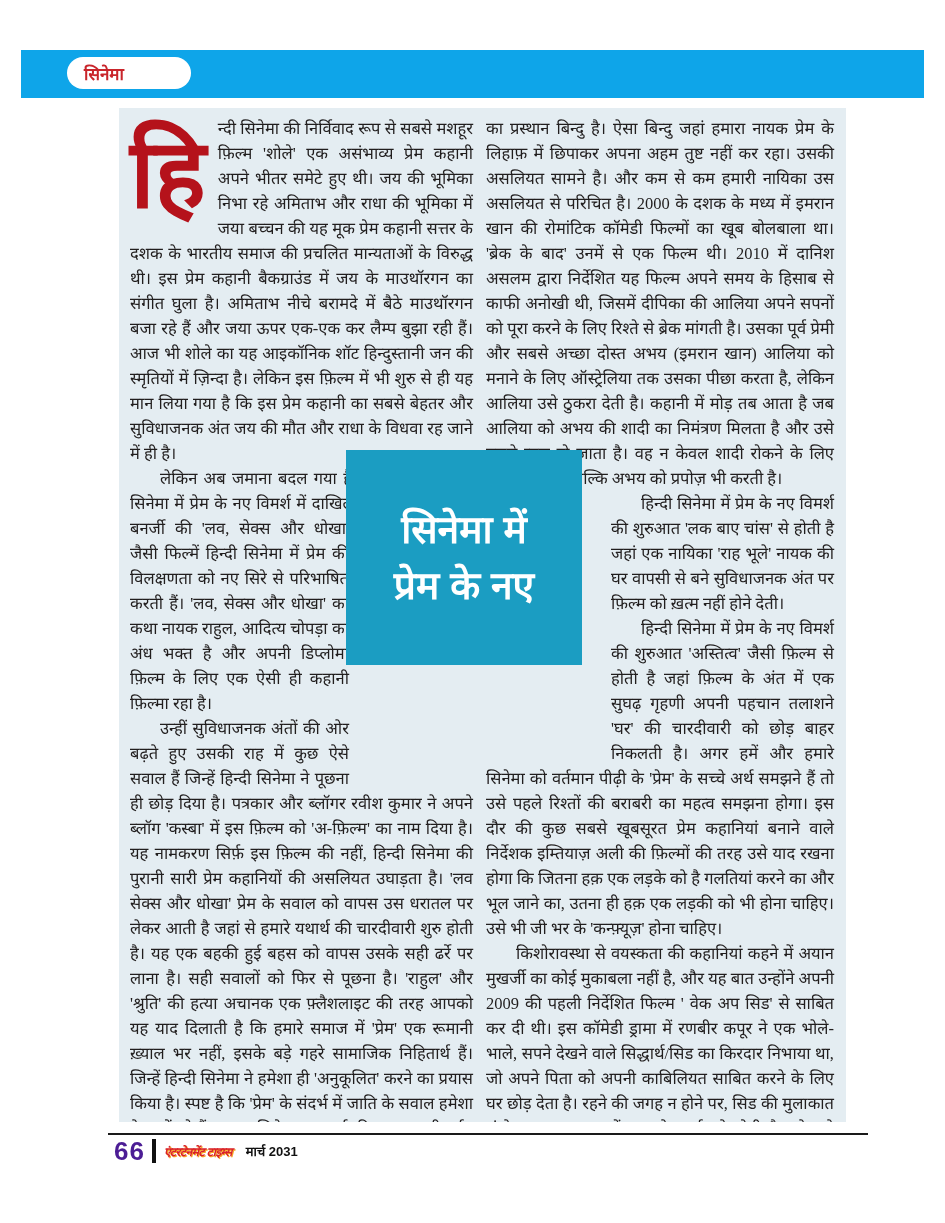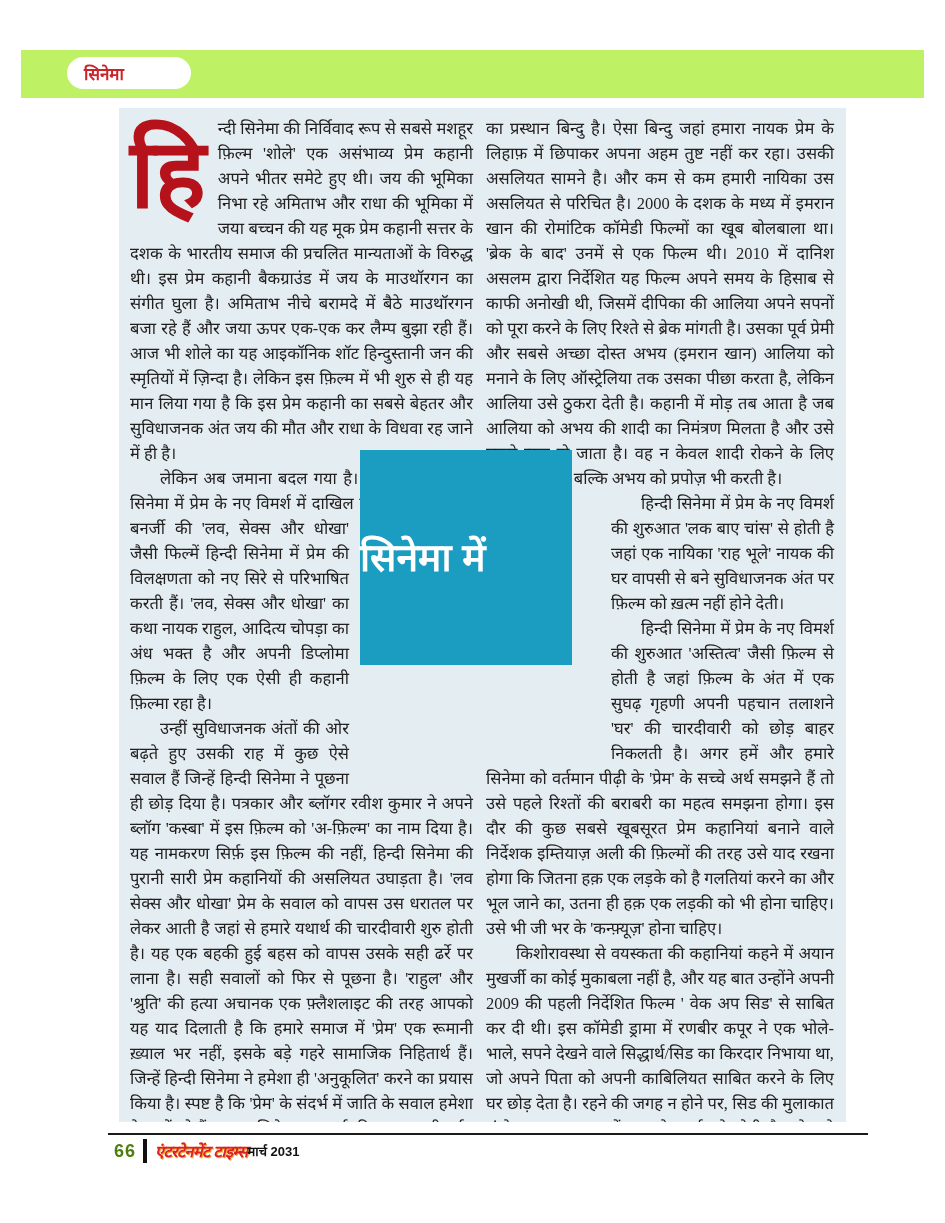--- a/index.html
+++ b/index.html
@@ -4,21 +4,21 @@
 <style>
   html,body{margin:0;padding:0;}
   body{
     width:945px;height:1223px;position:relative;overflow:hidden;
     background:#ffffff;
     font-family:"Liberation Serif","DejaVu Serif",serif;
   }
   
   .topbar{
     position:absolute;left:21px;top:50px;width:903px;height:48px;
-    background:#bef264;
+    background:#0ea5e9;
   }
   .section-pill{
     position:absolute;left:46px;top:7px;width:124px;height:32px;
     background:#ffffff;border-radius:17px;
     display:flex;align-items:center;
   }
   .section-pill span{
     padding-left:17px;color:#c9252b;font-weight:bold;font-size:17px;
     font-family:"Liberation Sans","DejaVu Sans",sans-serif;
   }
@@ -39,44 +39,45 @@
   .dropcap{
     float:left;
     font-size:96px;line-height:110px;
     color:#b5121b;font-weight:bold;
     margin:4px 12px 0 0;
   }
   .spacer-r{float:right;width:116px;height:265px;margin-left:8px;}
   .spacer-l{float:left;width:117px;height:265px;margin-right:8px;}
   
   .headline-box{
-    position:absolute;left:241px;top:342px;width:212px;height:215px;
+    position:absolute;left:227px;top:342px;width:236px;height:215px;
     background:#1b9dc2;
-    display:flex;align-items:center;justify-content:flex-start;
+    display:flex;align-items:center;justify-content:center;
   }
   .headline{
     color:#ffffff;text-align:center;
     font-family:"Liberation Sans","DejaVu Sans",sans-serif;
     font-weight:bold;font-size:39px;line-height:56px;
   }
   .headline span{display:block;}
   
   .footer-rule{
     position:absolute;left:108px;top:1133px;width:760px;height:2px;background:#1a1a1a;
   }
   .footer{
     position:absolute;left:114px;top:1138px;width:700px;height:26px;
     display:flex;align-items:center;
     font-family:"Liberation Sans","DejaVu Sans",sans-serif;
   }
-  .pagenum{font-size:18px;font-weight:bold;color:#4d7c0f;letter-spacing:1px;}
+  .pagenum{font-size:26px;font-weight:bold;color:#4c1d95;letter-spacing:1px;}
   .footer-bar{display:inline-block;width:4px;height:24px;background:#111;margin:0 8px 0 7px;}
   .maglogo{
-    font-size:16px;font-weight:bold;font-style:italic;color:#d92128;
+    font-size:12px;font-weight:bold;font-style:italic;color:#d92128;
     text-shadow:1px 1px 0 #f7a823;letter-spacing:-0.5px;
+    margin-right:14px;
   }
   .issue{font-size:13px;font-weight:bold;color:#111;}
 </style>
 </head>
 <body>
 
 <div class="topbar">
   <div class="section-pill">
     <span>सिनेमा</span>
   </div>
@@ -94,20 +95,21 @@
   <div class="col col2">
     <p><span>का प्रस्थान बिन्दु है। ऐसा बिन्दु जहां हमारा नायक प्रेम के लिहाफ़ में छिपाकर अपना अहम तुष्ट नहीं कर रहा। उसकी असलियत सामने है। और कम से कम हमारी नायिका उस असलियत से परिचित है। 2000 के दशक के मध्य में इमरान खान की रोमांटिक कॉमेडी फिल्मों का खूब बोलबाला था। 'ब्रेक के बाद' उनमें से एक फिल्म थी। 2010 में दानिश असलम द्वारा निर्देशित यह फिल्म अपने समय के हिसाब से काफी अनोखी थी, जिसमें दीपिका की आलिया अपने सपनों को पूरा करने के लिए रिश्ते से ब्रेक मांगती है। उसका पूर्व प्रेमी और सबसे अच्छा दोस्त अभय (इमरान खान) आलिया को मनाने के लिए ऑस्ट्रेलिया तक उसका पीछा करता है, लेकिन आलिया उसे ठुकरा देती है। कहानी में मोड़ तब आता है जब आलिया को अभय की शादी का निमंत्रण मिलता है और उसे उससे प्यार हो जाता है। वह न केवल शादी रोकने के लिए भारत आती है, बल्कि अभय को प्रपोज़ भी करती है।</span></p>
     <p class="indent"><span class="spacer-l"></span><span>हिन्दी सिनेमा में प्रेम के नए विमर्श की शुरुआत 'लक बाए चांस' से होती है जहां एक नायिका 'राह भूले' नायक की घर वापसी से बने सुविधाजनक अंत पर फ़िल्म को ख़त्म नहीं होने देती।</span></p>
     <p class="indent"><span>हिन्दी सिनेमा में प्रेम के नए विमर्श की शुरुआत 'अस्तित्व' जैसी फ़िल्म से होती है जहां फ़िल्म के अंत में एक सुघढ़ गृहणी अपनी पहचान तलाशने 'घर' की चारदीवारी को छोड़ बाहर निकलती है। अगर हमें और हमारे सिनेमा को वर्तमान पीढ़ी के 'प्रेम' के सच्चे अर्थ समझने हैं तो उसे पहले रिश्तों की बराबरी का महत्व समझना होगा। इस दौर की कुछ सबसे खूबसूरत प्रेम कहानियां बनाने वाले निर्देशक इम्तियाज़ अली की फ़िल्मों की तरह उसे याद रखना होगा कि जितना हक़ एक लड़के को है गलतियां करने का और भूल जाने का, उतना ही हक़ एक लड़की को भी होना चाहिए। उसे भी जी भर के 'कन्फ़्यूज़' होना चाहिए।</span></p>
     <p class="indent"><span>किशोरावस्था से वयस्कता की कहानियां कहने में अयान मुखर्जी का कोई मुकाबला नहीं है, और यह बात उन्होंने अपनी 2009 की पहली निर्देशित फिल्म ' वेक अप सिड' से साबित कर दी थी। इस कॉमेडी ड्रामा में रणबीर कपूर ने एक भोले-भाले, सपने देखने वाले सिद्धार्थ/सिड का किरदार निभाया था, जो अपने पिता को अपनी काबिलियत साबित करने के लिए घर छोड़ देता है। रहने की जगह न होने पर, सिड की मुलाकात संयोगवश आयशा (कोंकणा सेनशर्मा) से होती है, जो उसे इंटर्नशिप दिलाने में मदद करती है और उसे अपने घर में रहने की जगह भी देती है। सिड को आयशा से प्यार हो जाता है, लेकिन वह उसके प्यार का जवाब नहीं देती। जब आयशा को एहसास होता है कि उसे सिड से प्यार हो गया है, तो वह अपनी पत्रिका के लिए लिखे एक लेख के माध्यम से यह बात पूरी दुनिया को बता देती है।</span> </p>
   </div>
 
   <div class="headline-box">
     <div class="headline">
       <span>सिनेमा में</span>
+      <span>प्रेम के नए</span>
     </div>
   </div>
 
 </div>
 
 <div class="footer-rule"></div>
 <div class="footer">
   <span class="pagenum">66</span>
   <span class="footer-bar"></span>
   <span class="maglogo">एंटरटेनमेंट टाइम्स</span>

